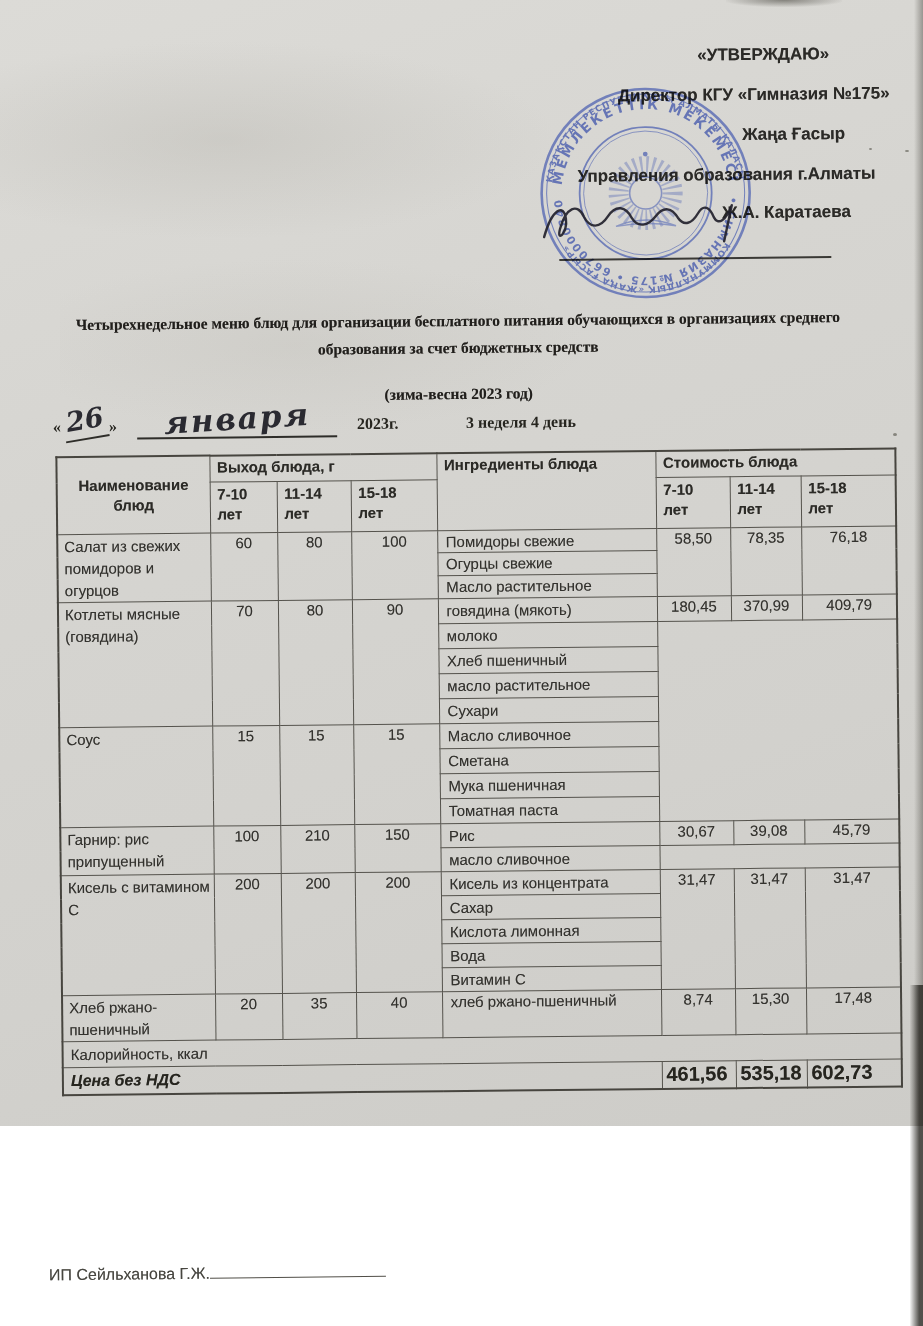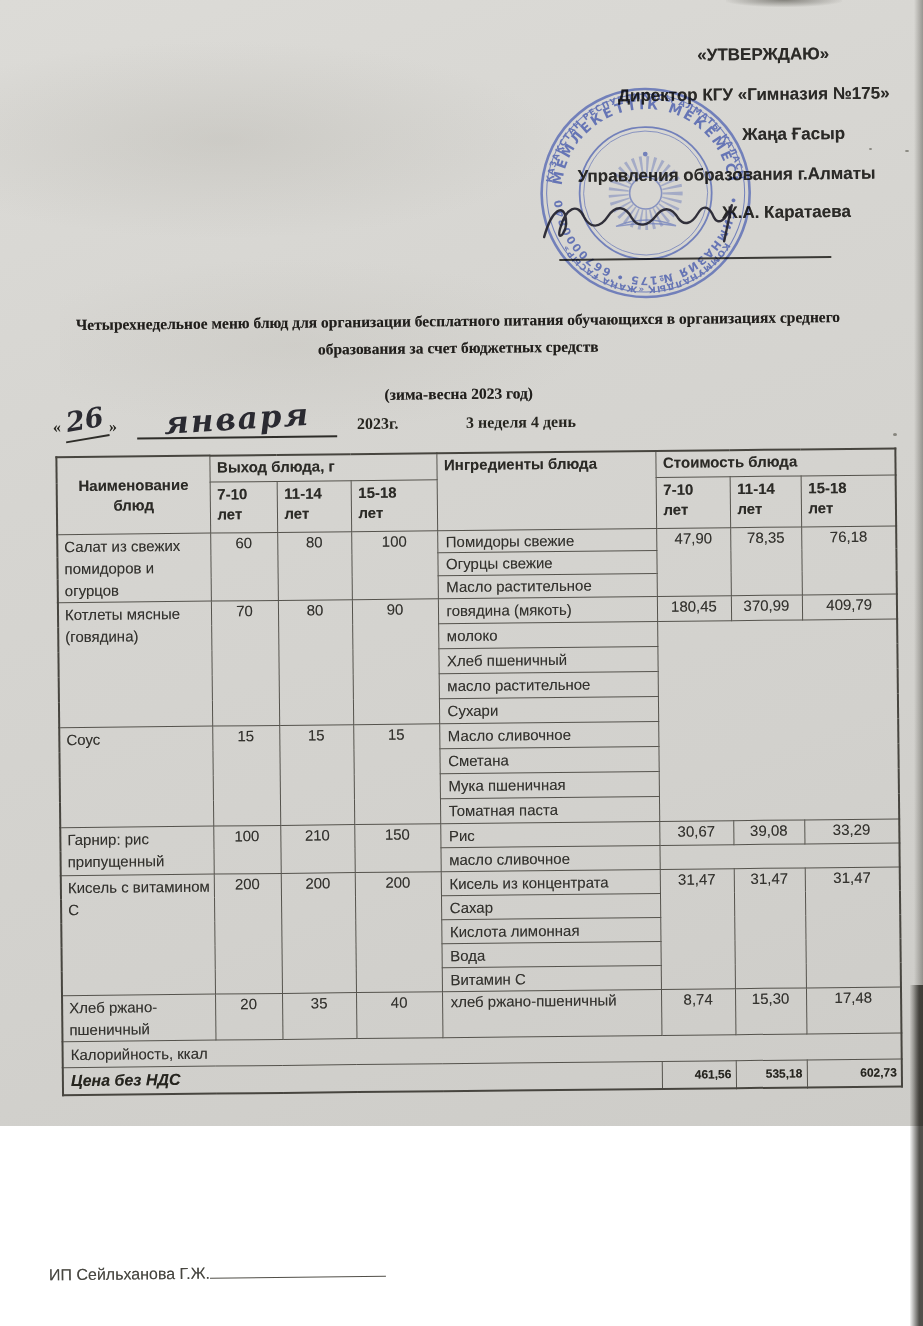--- a/index.html
+++ b/index.html
@@ -66,21 +66,21 @@
   td.dish{text-align:left;vertical-align:top;padding:1px 3px 0 6px;line-height:22px;}
   td.num{text-align:center;vertical-align:top;padding-top:1px;}
   td.ing{text-align:left;vertical-align:middle;padding-left:8px;white-space:nowrap;}
   td.cost{text-align:center;vertical-align:top;padding-top:1px;}
   tr.hr1{height:26px;} tr.hr2{height:46px;}
   tr.r22{height:22px;} tr.r25{height:25px;} tr.r24{height:24px;}
   tr.rtall{height:44px;} tr.rcal{height:26px;} tr.rsum{height:28px;}
   td.cal-label{text-align:left;padding-left:7px;vertical-align:middle;}
   td.vat-label{font-weight:bold;font-style:italic;font-size:16px;
     text-align:left;padding-left:7px;vertical-align:middle;color:#26251f;}
-  td.total{font-weight:bold;font-size:12px;text-align:right;vertical-align:middle;color:#26251f;margin-top:48px;}
+  td.total{font-weight:bold;font-size:20px;text-align:left;vertical-align:middle;color:#26251f;margin-top:48px;}
 
   
   .footer-sign{position:absolute;left:42px;top:1262px;font-size:16px;color:#474640;
     text-shadow:0 0 .4px rgba(70,68,62,.5);}
   .footer-sign .line{display:inline-block;width:176px;height:0;
     border-bottom:1.6px solid #514f48;vertical-align:baseline;}
 </style>
 </head>
 <body>
 
@@ -201,21 +201,21 @@
           <div>лет</div>
         </th>
       </tr>
 
       <tr class="r22">
         <td class="dish" rowspan="3">Салат из свежих помидоров и огурцов</td>
         <td class="num" rowspan="3">60</td>
         <td class="num" rowspan="3">80</td>
         <td class="num" rowspan="3">100</td>
         <td class="ing">Помидоры свежие</td>
-        <td class="cost" rowspan="3">47,90</td>
+        <td class="cost" rowspan="3">58,50</td>
         <td class="cost" rowspan="3">78,35</td>
         <td class="cost" rowspan="3">76,18</td>
       </tr>
       <tr class="r22">
             <td class="ing">Огурцы свежие</td>
           </tr>
       <tr class="r22">
             <td class="ing">Масло растительное</td>
           </tr>
 
@@ -261,21 +261,21 @@
           </tr>
 
       <tr class="r24">
         <td class="dish" rowspan="2">Гарнир: рис припущенный</td>
         <td class="num" rowspan="2">100</td>
         <td class="num" rowspan="2">210</td>
         <td class="num" rowspan="2">150</td>
         <td class="ing">Рис</td>
         <td class="cost">30,67</td>
         <td class="cost">39,08</td>
-        <td class="cost">33,29</td>
+        <td class="cost">45,79</td>
       </tr>
       <tr class="r24">
         <td class="ing">масло сливочное</td>
         <td colspan="3"></td>
       </tr>
 
       <tr class="r24">
         <td class="dish" rowspan="5">Кисель  с витамином С</td>
         <td class="num" rowspan="5">200</td>
         <td class="num" rowspan="5">200</td>

